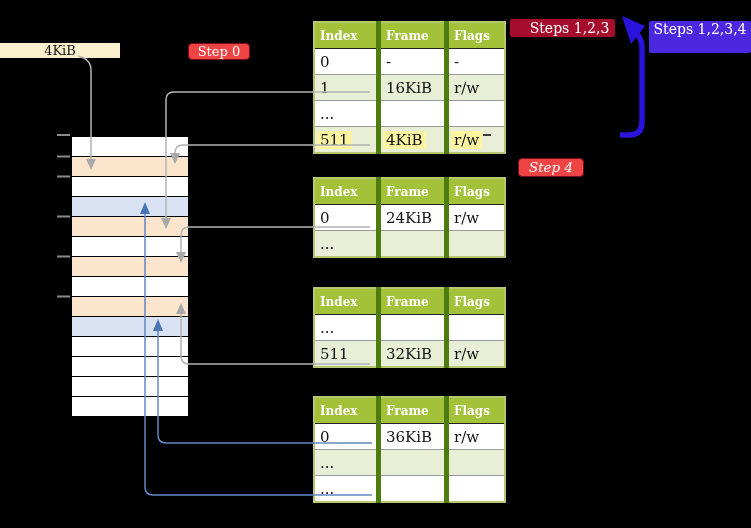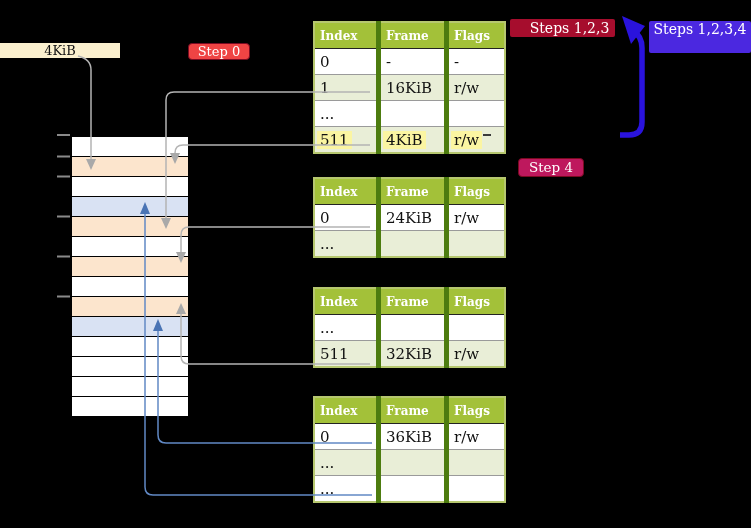--- a/index.html
+++ b/index.html
@@ -10,21 +10,21 @@
   .flabel{position:absolute;left:0;top:43px;width:120px;height:15px;background:#fbf0ce;
           color:#111;font-size:13px;line-height:15px;text-align:center;}
   .badge{position:absolute;color:#fff;text-align:center;}
   .b-step0{left:188px;top:43px;width:60px;height:15px;line-height:15px;font-size:13px;
            background:#ef4444;border:1px solid #7b0a21;border-radius:4px;}
   .b-steps123{left:510px;top:19px;width:91px;height:18px;line-height:18px;font-size:14px;
            background:#a60d2d;border-radius:2px;padding-left:14px;}
   .b-steps1234{left:649px;top:21px;width:102px;height:32px;line-height:16px;font-size:14px;
            background:#4b28e0;border-radius:2px;}
   .b-step4{left:518px;top:158px;width:64px;height:17px;line-height:17px;font-size:13.5px;
-           background:#be185d;border:1px solid #7b0a21;border-radius:4px;}
+           background:#ef4444;border:1px solid #7b0a21;border-radius:4px;font-style:italic;}
 
   
   .memcol{position:absolute;left:71px;top:136px;width:118px;height:281px;
           border:1px solid #000;background:#fff;box-sizing:border-box;}
   .mrow{height:19px;border-bottom:1px solid #000;background:#ffffff;}
   .mrow:last-child{border-bottom:none;}
   .mrow[data-color="peach"]{background:#fce5cd;}
   .mrow[data-color="blue"]{background:#d9e2f3;}
   .mrow[data-color="white"]{background:#ffffff;}
 

